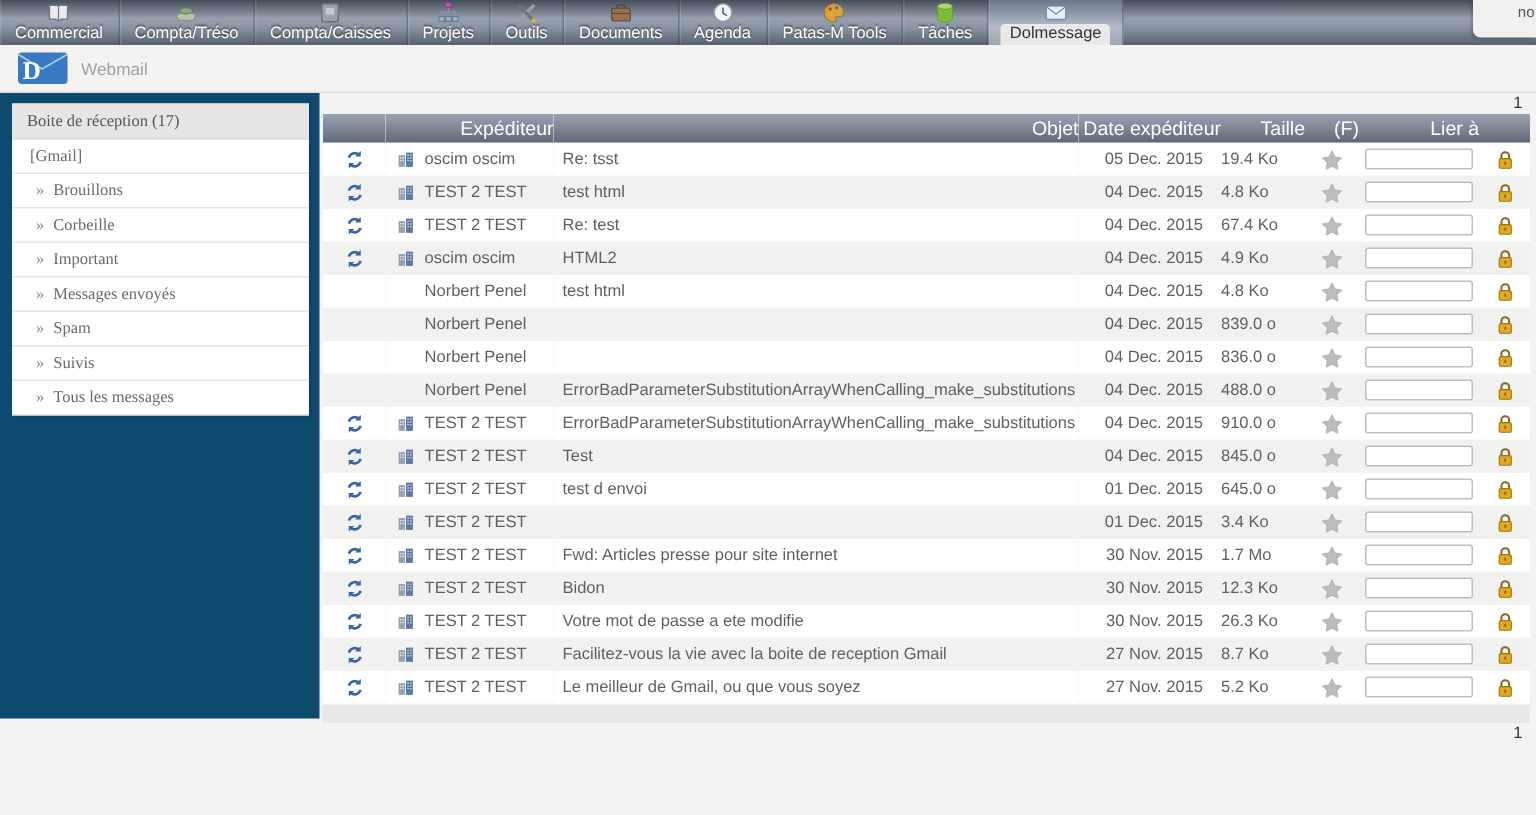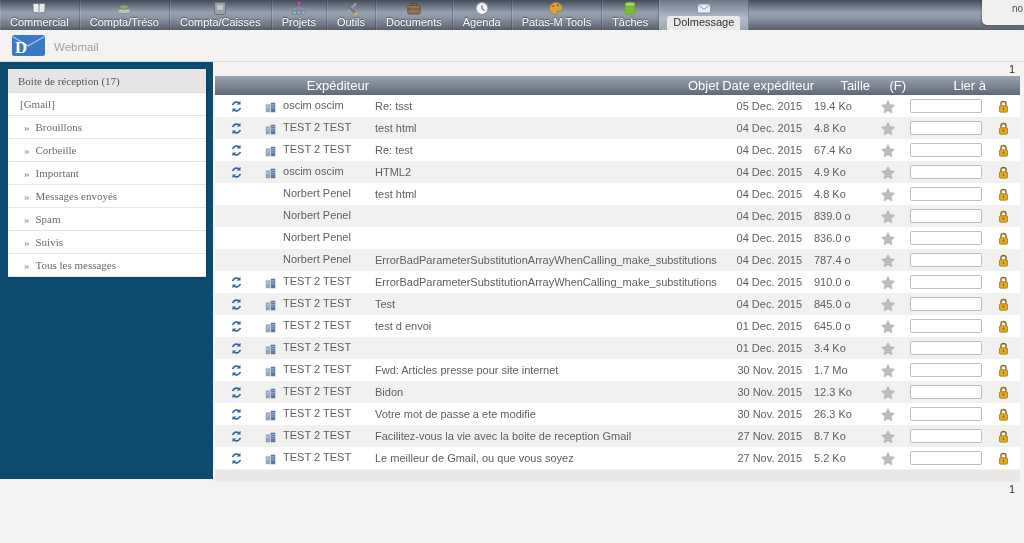--- a/index.html
+++ b/index.html
@@ -680,21 +680,21 @@
                   <rect x="9.2" y="2.2" width="1" height="1" fill="#dde4ee"></rect>
           <rect x="7.2" y="4.2" width="1" height="1" fill="#dde4ee"></rect>
                   <rect x="9.2" y="4.2" width="1" height="1" fill="#dde4ee"></rect>
           <rect x="7.2" y="6.2" width="1" height="1" fill="#dde4ee"></rect>
                   <rect x="9.2" y="6.2" width="1" height="1" fill="#dde4ee"></rect>
         </svg>
       </span><span class="sender">Norbert Penel</span>
     </td>
     <td class="c-subject">ErrorBadParameterSubstitutionArrayWhenCalling_make_substitutions</td>
     <td class="c-date">04 Dec. 2015</td>
-    <td class="c-size">787.4 o</td>
+    <td class="c-size">488.0 o</td>
     <td class="c-star">
       <span>
         <svg width="14" height="13" viewBox="0 0 16 15">
           <path d="M8 .6l2.3 4.7 5.2.8-3.8 3.7.9 5.2L8 12.5 3.4 15l.9-5.2L.5 6.1l5.2-.8z" fill="#bcbcbc" stroke="#a3a3a3" stroke-width="0.5"></path>
         </svg>
       </span>
     </td>
     <td class="c-link"><input type="text" style=""></td>
     <td class="c-lock">
       <span>

